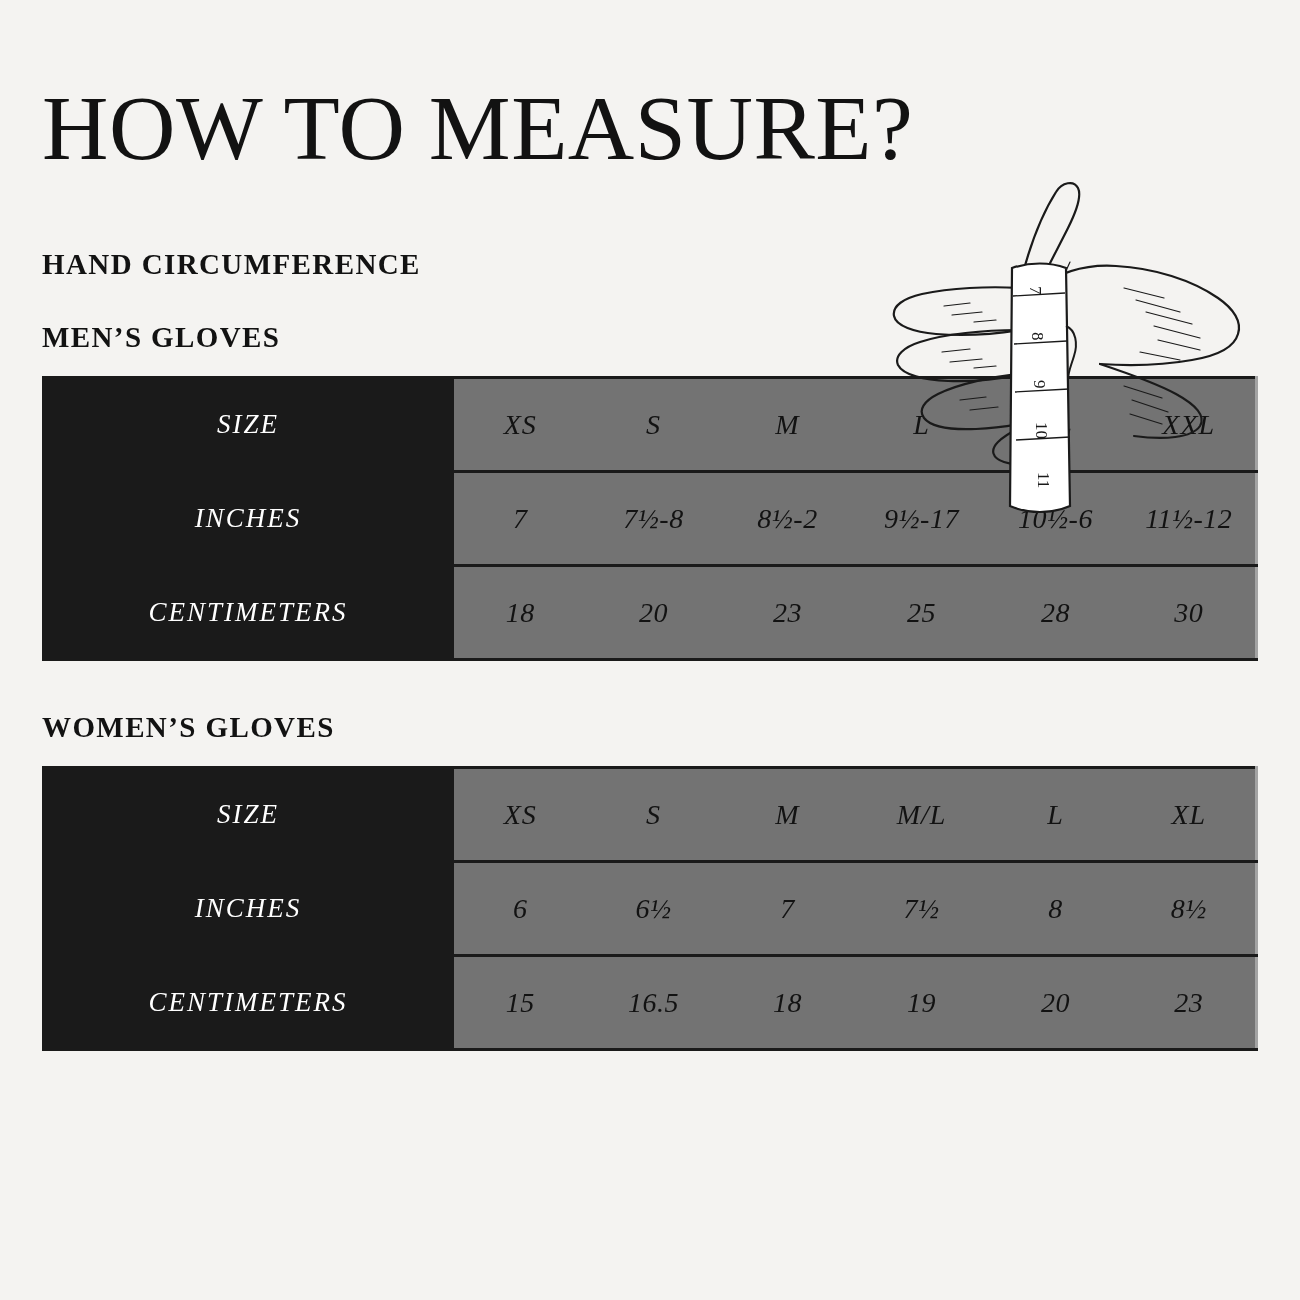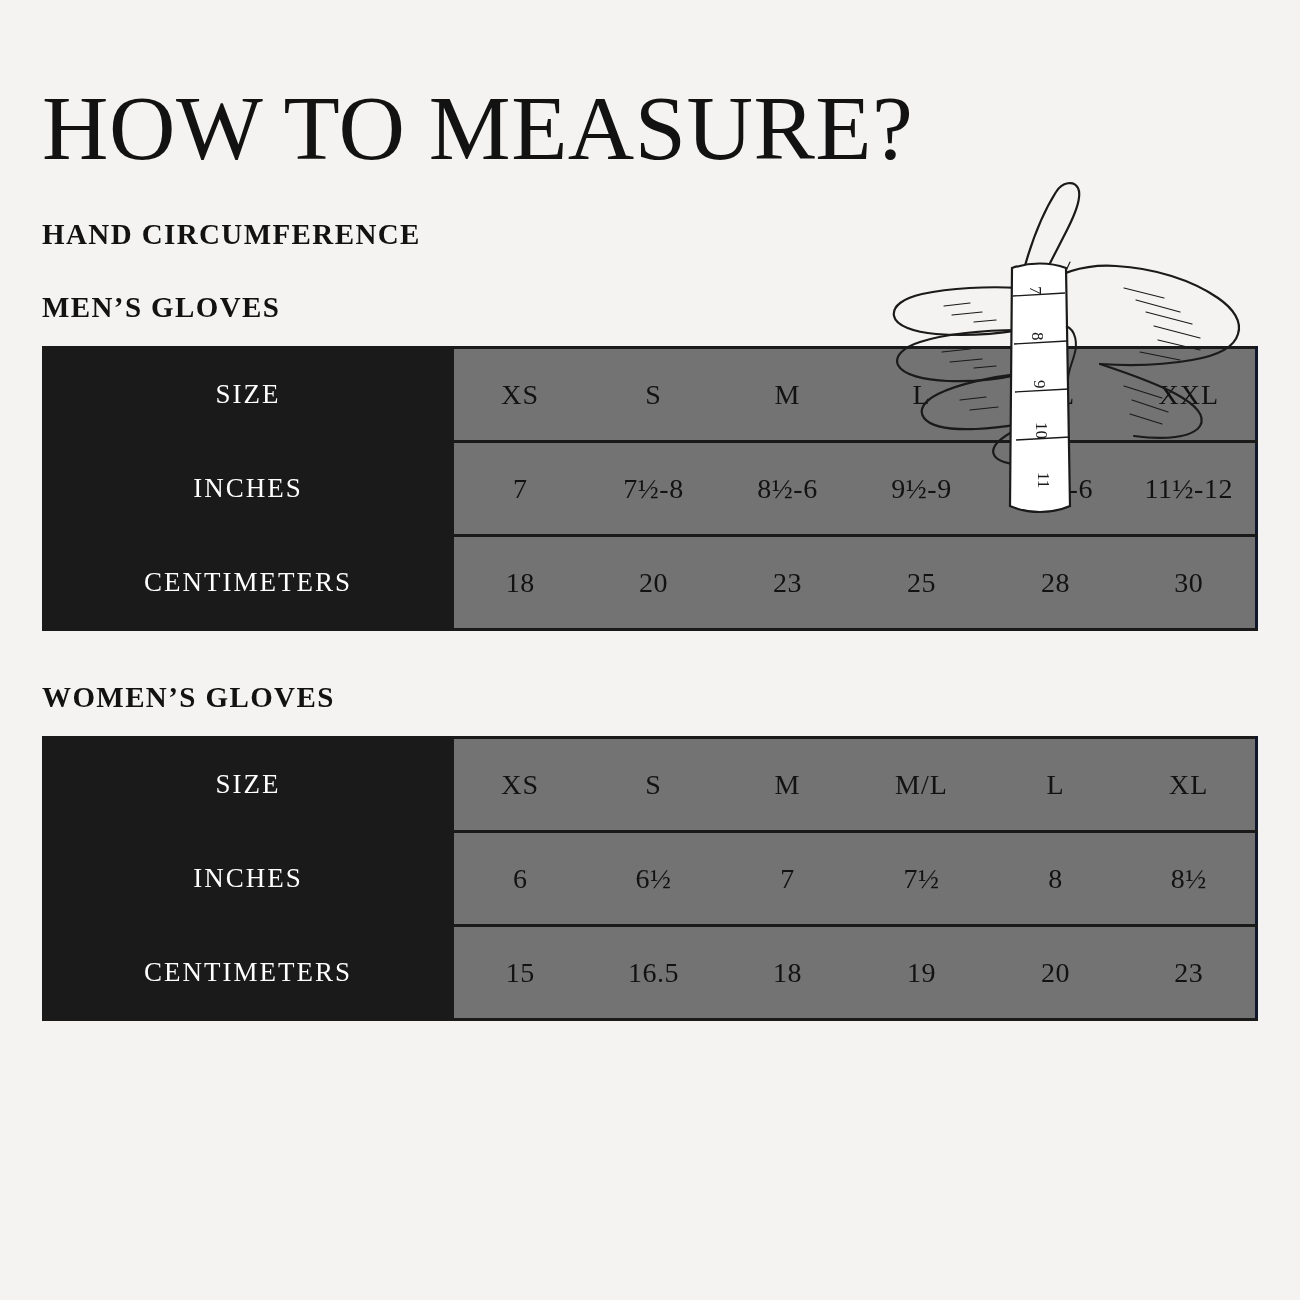--- a/index.html
+++ b/index.html
@@ -31,40 +31,41 @@
     white-space: nowrap;
   }
   .section-head {
     font-family: "Liberation Serif", serif;
     font-weight: bold;
     font-size: 29px;
     letter-spacing: 1.4px;
     margin: 0 0 0 2px;
   }
   .hand-sub {
-    margin-top: 44px;
+    margin-top: 74px;
   }
   .paragraph {
     font-family: "Liberation Serif", serif;
     font-size: 27px;
     line-height: 1.52;
     margin: 16px 0 0 2px;
     max-width: 690px;
   }
   .table-head {
     margin-top: 40px;
   }
   .table-head.women {
     margin-top: 50px;
   }
   table {
     width: 1216px;
     margin: 22px 0 0 2px;
     border-collapse: collapse;
     table-layout: fixed;
+    font-style: italic;
   }
   table tr {
     height: 94px;
   }
   th.label-cell {
     width: 404px;
     background: #1a1a1a;
     color: #ffffff;
     font-family: "Liberation Serif", serif;
     font-weight: 400;
@@ -81,21 +82,21 @@
     text-align: center;
     font-family: "Liberation Serif", serif;
     font-size: 28px;
     letter-spacing: 0.5px;
     color: #121212;
   }
   td.value-cell.first {
     border-left: 3px solid #1a1a1a;
   }
   td.value-cell.last {
-    border-right: 3px solid #0f172a;
+    border-right: 3px solid #a3a3a3;
   }
   td.value-cell.header-val {
     font-size: 28px;
     letter-spacing: 1px;
   }
   .hand-figure {
     position: absolute;
     right: 46px;
     top: 176px;
     width: 430px;
@@ -184,22 +185,22 @@
       <td class="value-cell header-val">S</td>
       <td class="value-cell header-val">M</td>
       <td class="value-cell header-val">L</td>
       <td class="value-cell header-val">XL</td>
       <td class="value-cell header-val last">XXL</td>
     </tr>
     <tr>
       <th class="label-cell">INCHES</th>
       <td class="value-cell first">7</td>
       <td class="value-cell">7½-8</td>
-      <td class="value-cell">8½-6</td>
-      <td class="value-cell">9½-9</td>
+      <td class="value-cell">8½-2</td>
+      <td class="value-cell">9½-17</td>
       <td class="value-cell">10½-6</td>
       <td class="value-cell last">11½-12</td>
     </tr>
     <tr>
       <th class="label-cell">CENTIMETERS</th>
       <td class="value-cell first">18</td>
       <td class="value-cell">20</td>
       <td class="value-cell">23</td>
       <td class="value-cell">25</td>
       <td class="value-cell">28</td>

